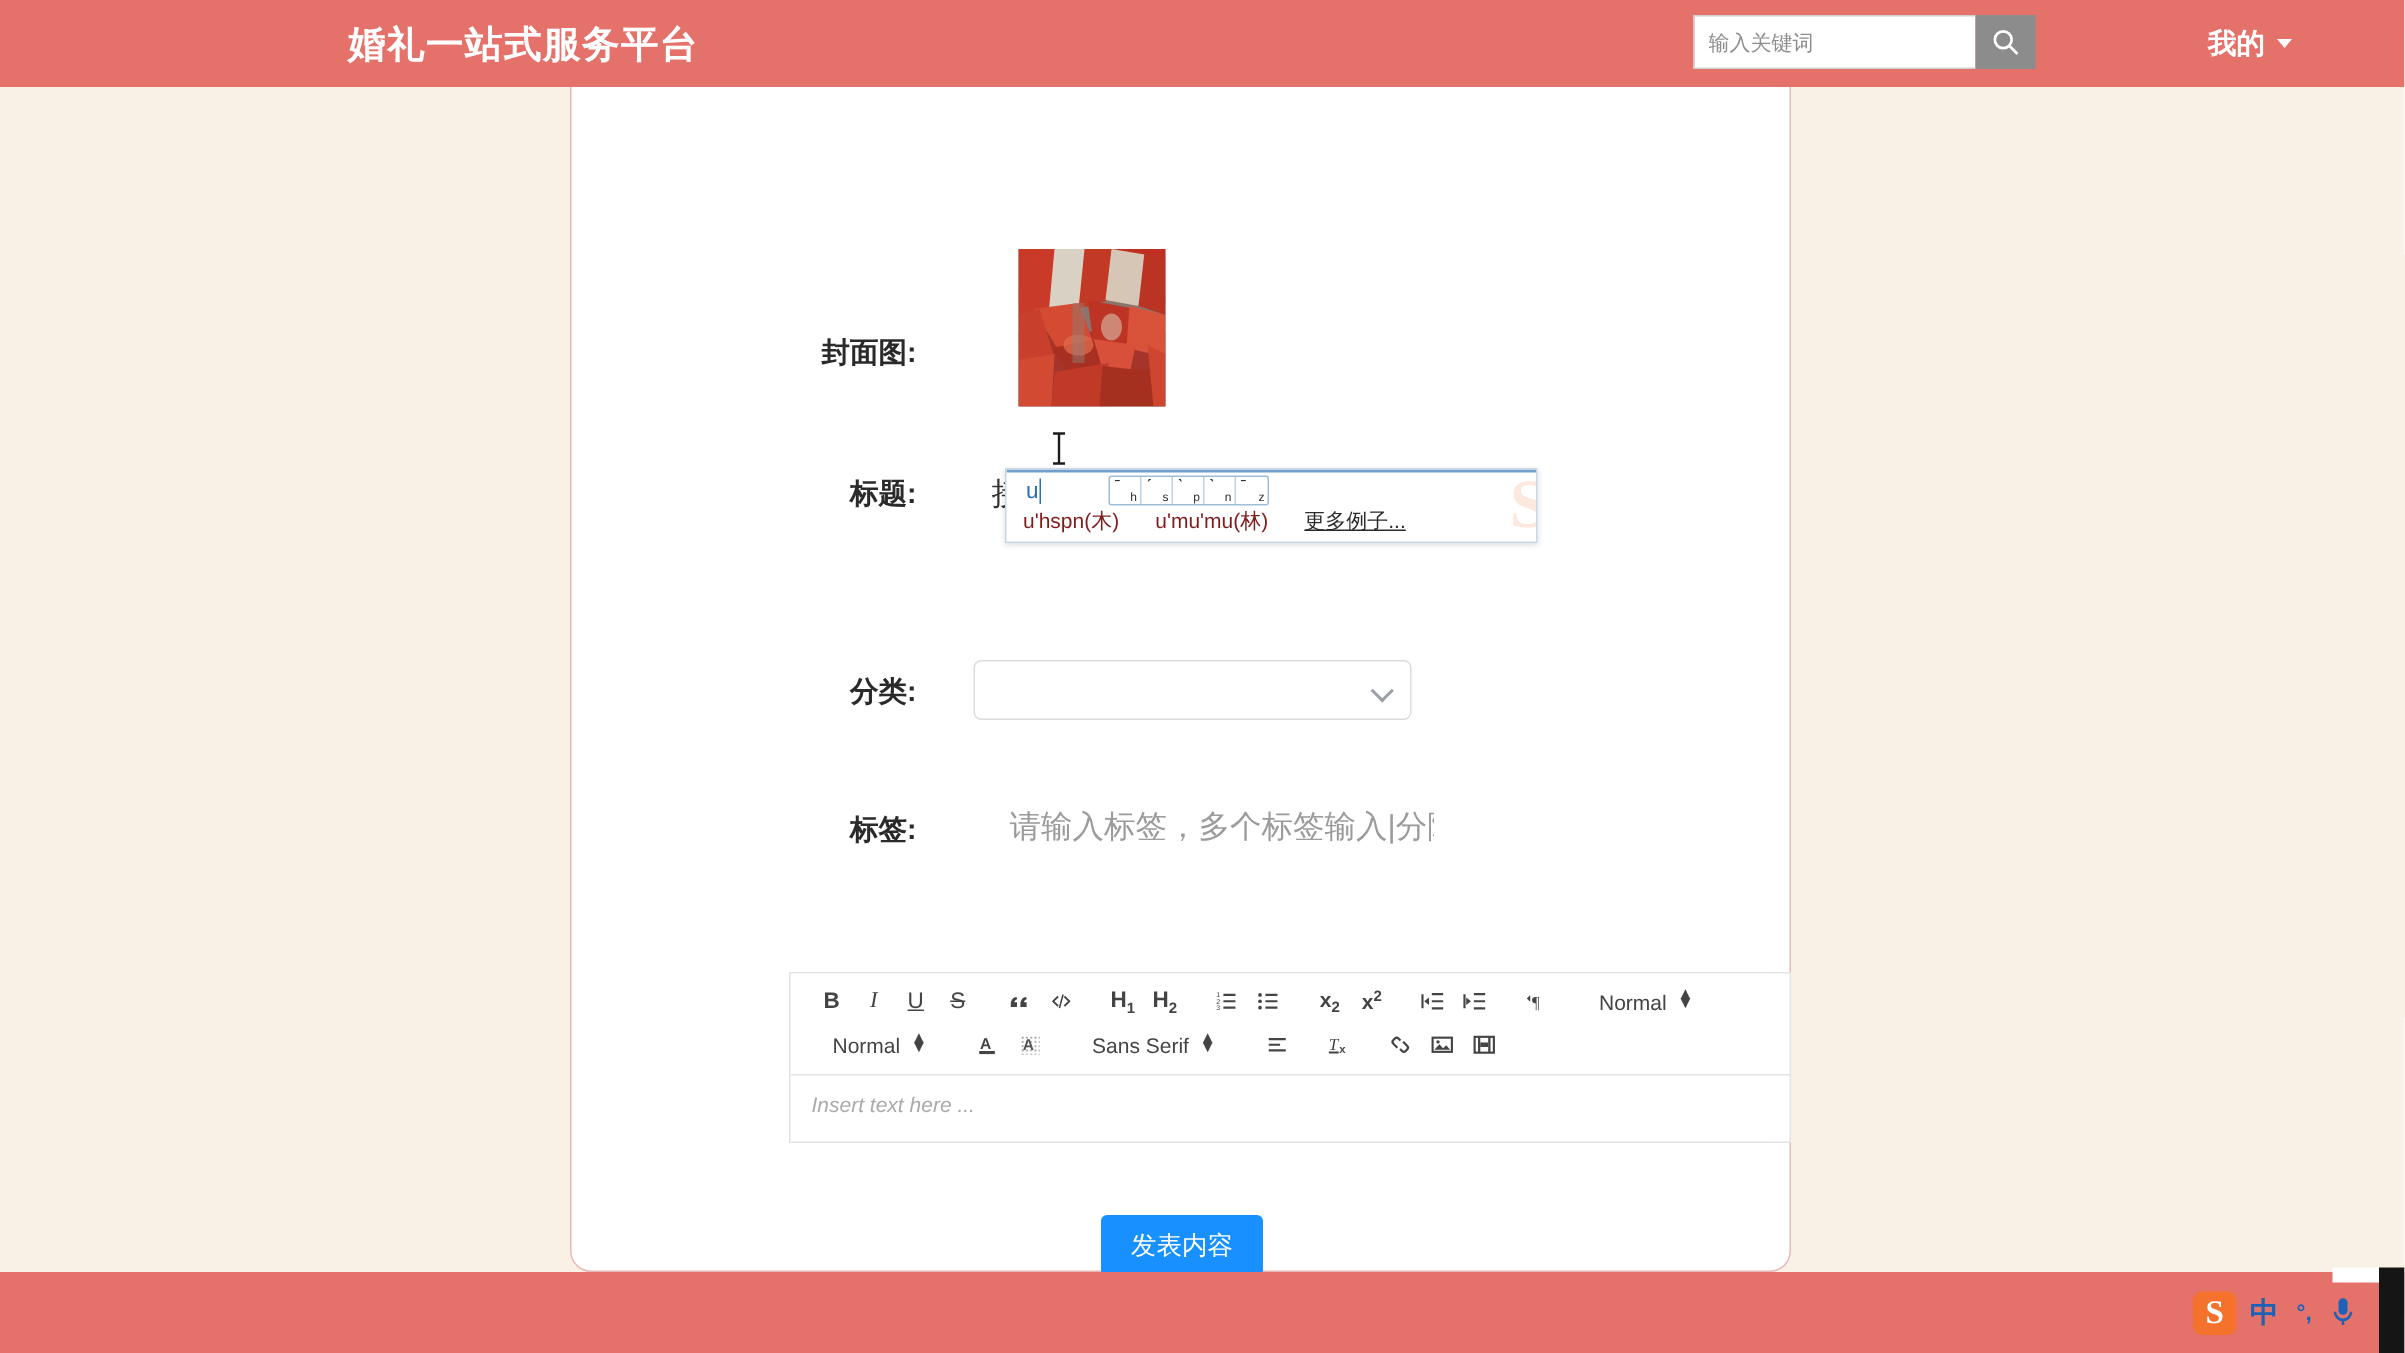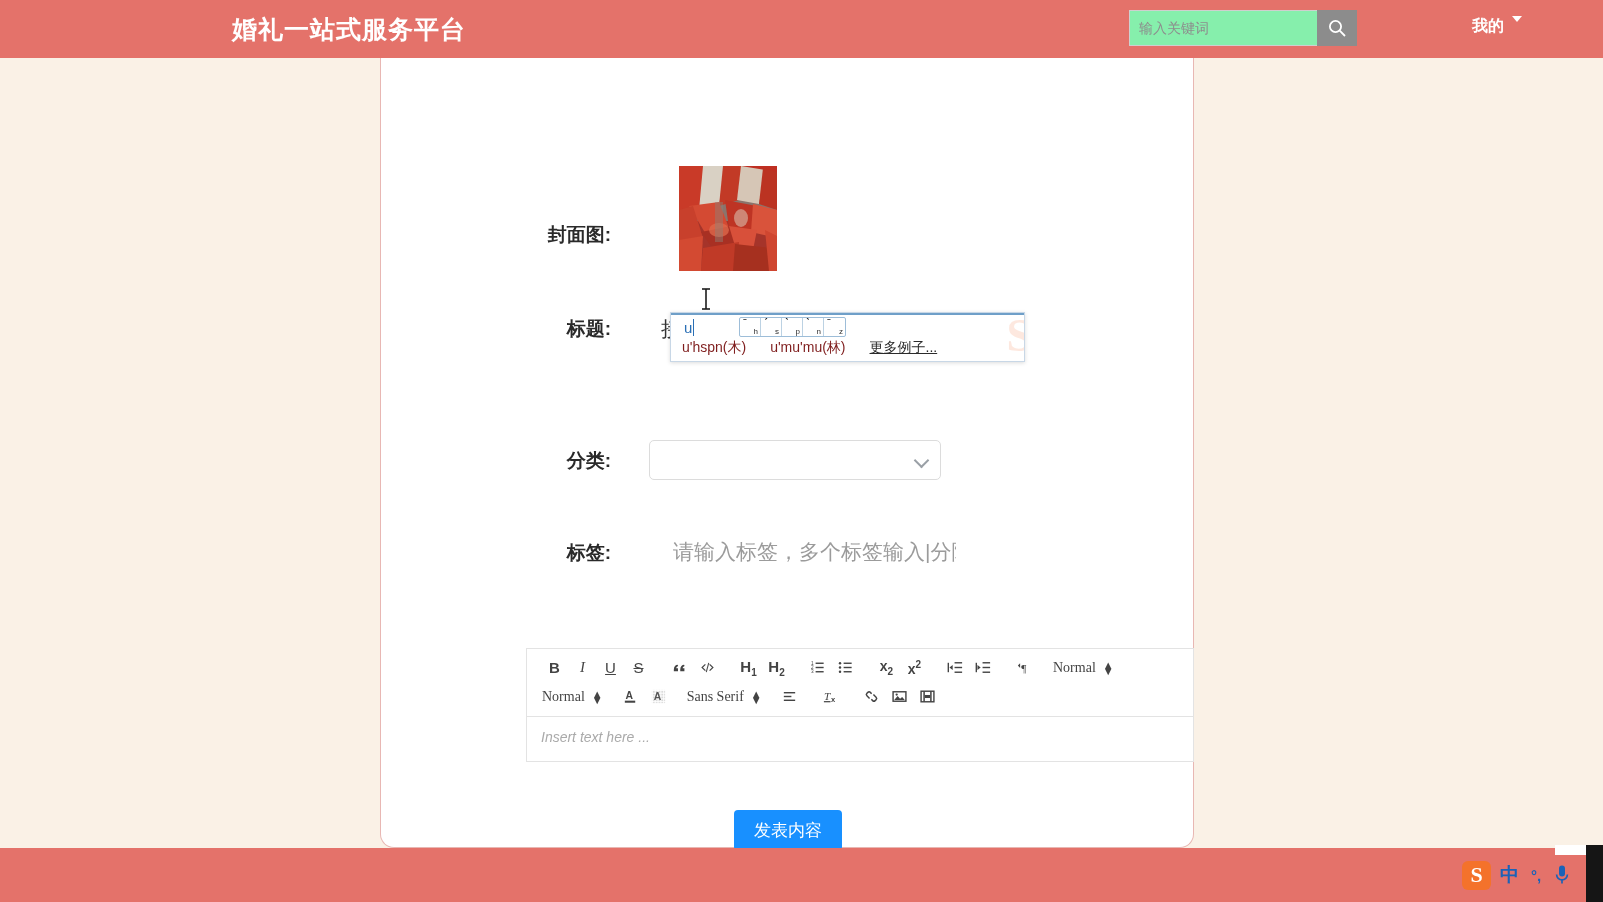--- a/index.html
+++ b/index.html
@@ -52,43 +52,43 @@
   .search-wrap {
     position: absolute;
     left: 1129px; top: 10px;
     display: flex;
     height: 36px;
   }
   .search-input {
     width: 188px; height: 36px;
     border: 1px solid #cfcfcf;
     border-right: none;
-    background: #86efac;
+    background: #ffffff;
     font-size: 14px;
     color: #333;
     padding: 0 9px;
     outline: none;
     font-family: "Liberation Sans", sans-serif;
   }
   .search-input::placeholder { color: #8d8d8d; }
   .search-btn {
     width: 40px; height: 36px;
     background: #8c8c8c;
     border: none;
     display: flex; align-items: center; justify-content: center;
     cursor: pointer;
   }
   .search-btn svg { display: block; }
   .account {
     position: absolute;
     left: 1472px; top: 16px;
     color: #ffffff;
-    font-size: 16px;
+    font-size: 19px;
     font-weight: bold;
-    display: flex; align-items: flex-start;
+    display: flex; align-items: center;
     cursor: pointer;
     white-space: nowrap;
   }
   .caret-down {
     margin-left: 8px;
     width: 0; height: 0;
     border-left: 5px solid transparent;
     border-right: 5px solid transparent;
     border-top: 6px solid #ffffff;
   }
@@ -233,27 +233,25 @@
     justify-content: center;
     color: #444444;
     font-size: 15px;
     cursor: pointer;
     margin-right: 1px;
   }
   .ql-btn svg { display: block; }
   .ql-gap { width: 13px; }
   .ql-picker {
     display: inline-flex;
-    align-items: center;
     color: #444444;
     font-size: 14px;
     cursor: pointer;
-    margin: 0 1px;
+    margin: 0 14px;
     white-space: nowrap;
-    font-family: Liberation Serif, serif;
   }
   .ql-picker-label { margin-right: 7px; }
   .ql-stack {
     display: inline-flex;
     flex-direction: column;
     line-height: 6px;
     font-size: 11px;
   }
   .ql-editor-area {
     height: 44px;

